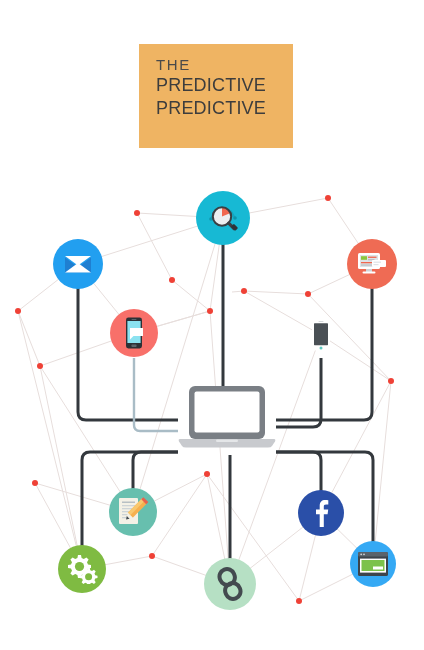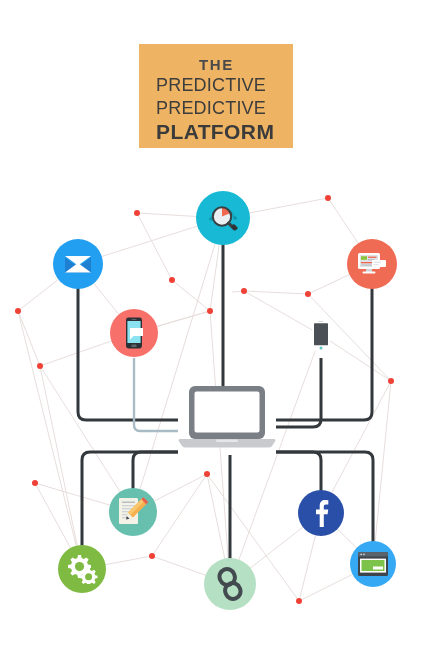--- a/index.html
+++ b/index.html
@@ -19,22 +19,21 @@
     width:154px; height:104px;
     background:#EFB463;
     box-sizing:border-box;
     padding:12px 0 0 17px;
   }
   .t-the{
     font-size:15px;
     letter-spacing:1.6px;
     color:#4a4a4a;
     line-height:18px;
-    font-weight:700;
-    margin-left:43px;
+    font-weight:400;
   }
   .t-pred,.t-mark{
     font-size:18px;
     letter-spacing:0.2px;
     color:#3d3d3d;
     line-height:23px;
     font-weight:400;
   }
   .t-plat{
     font-size:21px;
@@ -63,21 +62,20 @@
 </style>
 </head>
 <body>
 
 <div id="stage">
 
   <div class="title-card" style="background: rgb(239, 180, 99);">
     <div class="t-the">THE</div>
     <div class="t-pred">PREDICTIVE</div>
     <div class="t-mark">PREDICTIVE</div>
-    <div class="t-plat">PLATFORM</div>
   </div>
 
   <svg id="net" viewBox="0 0 424 650">
 
     <g stroke="#e7dedc" stroke-width="1" fill="none">
       <path d="M137,213 L223,218"></path>
       <path d="M137,213 L172,280"></path>
       <path d="M172,280 L210,311"></path>
       <path d="M210,311 L134,333"></path>
       <path d="M223,218 L210,311"></path>

